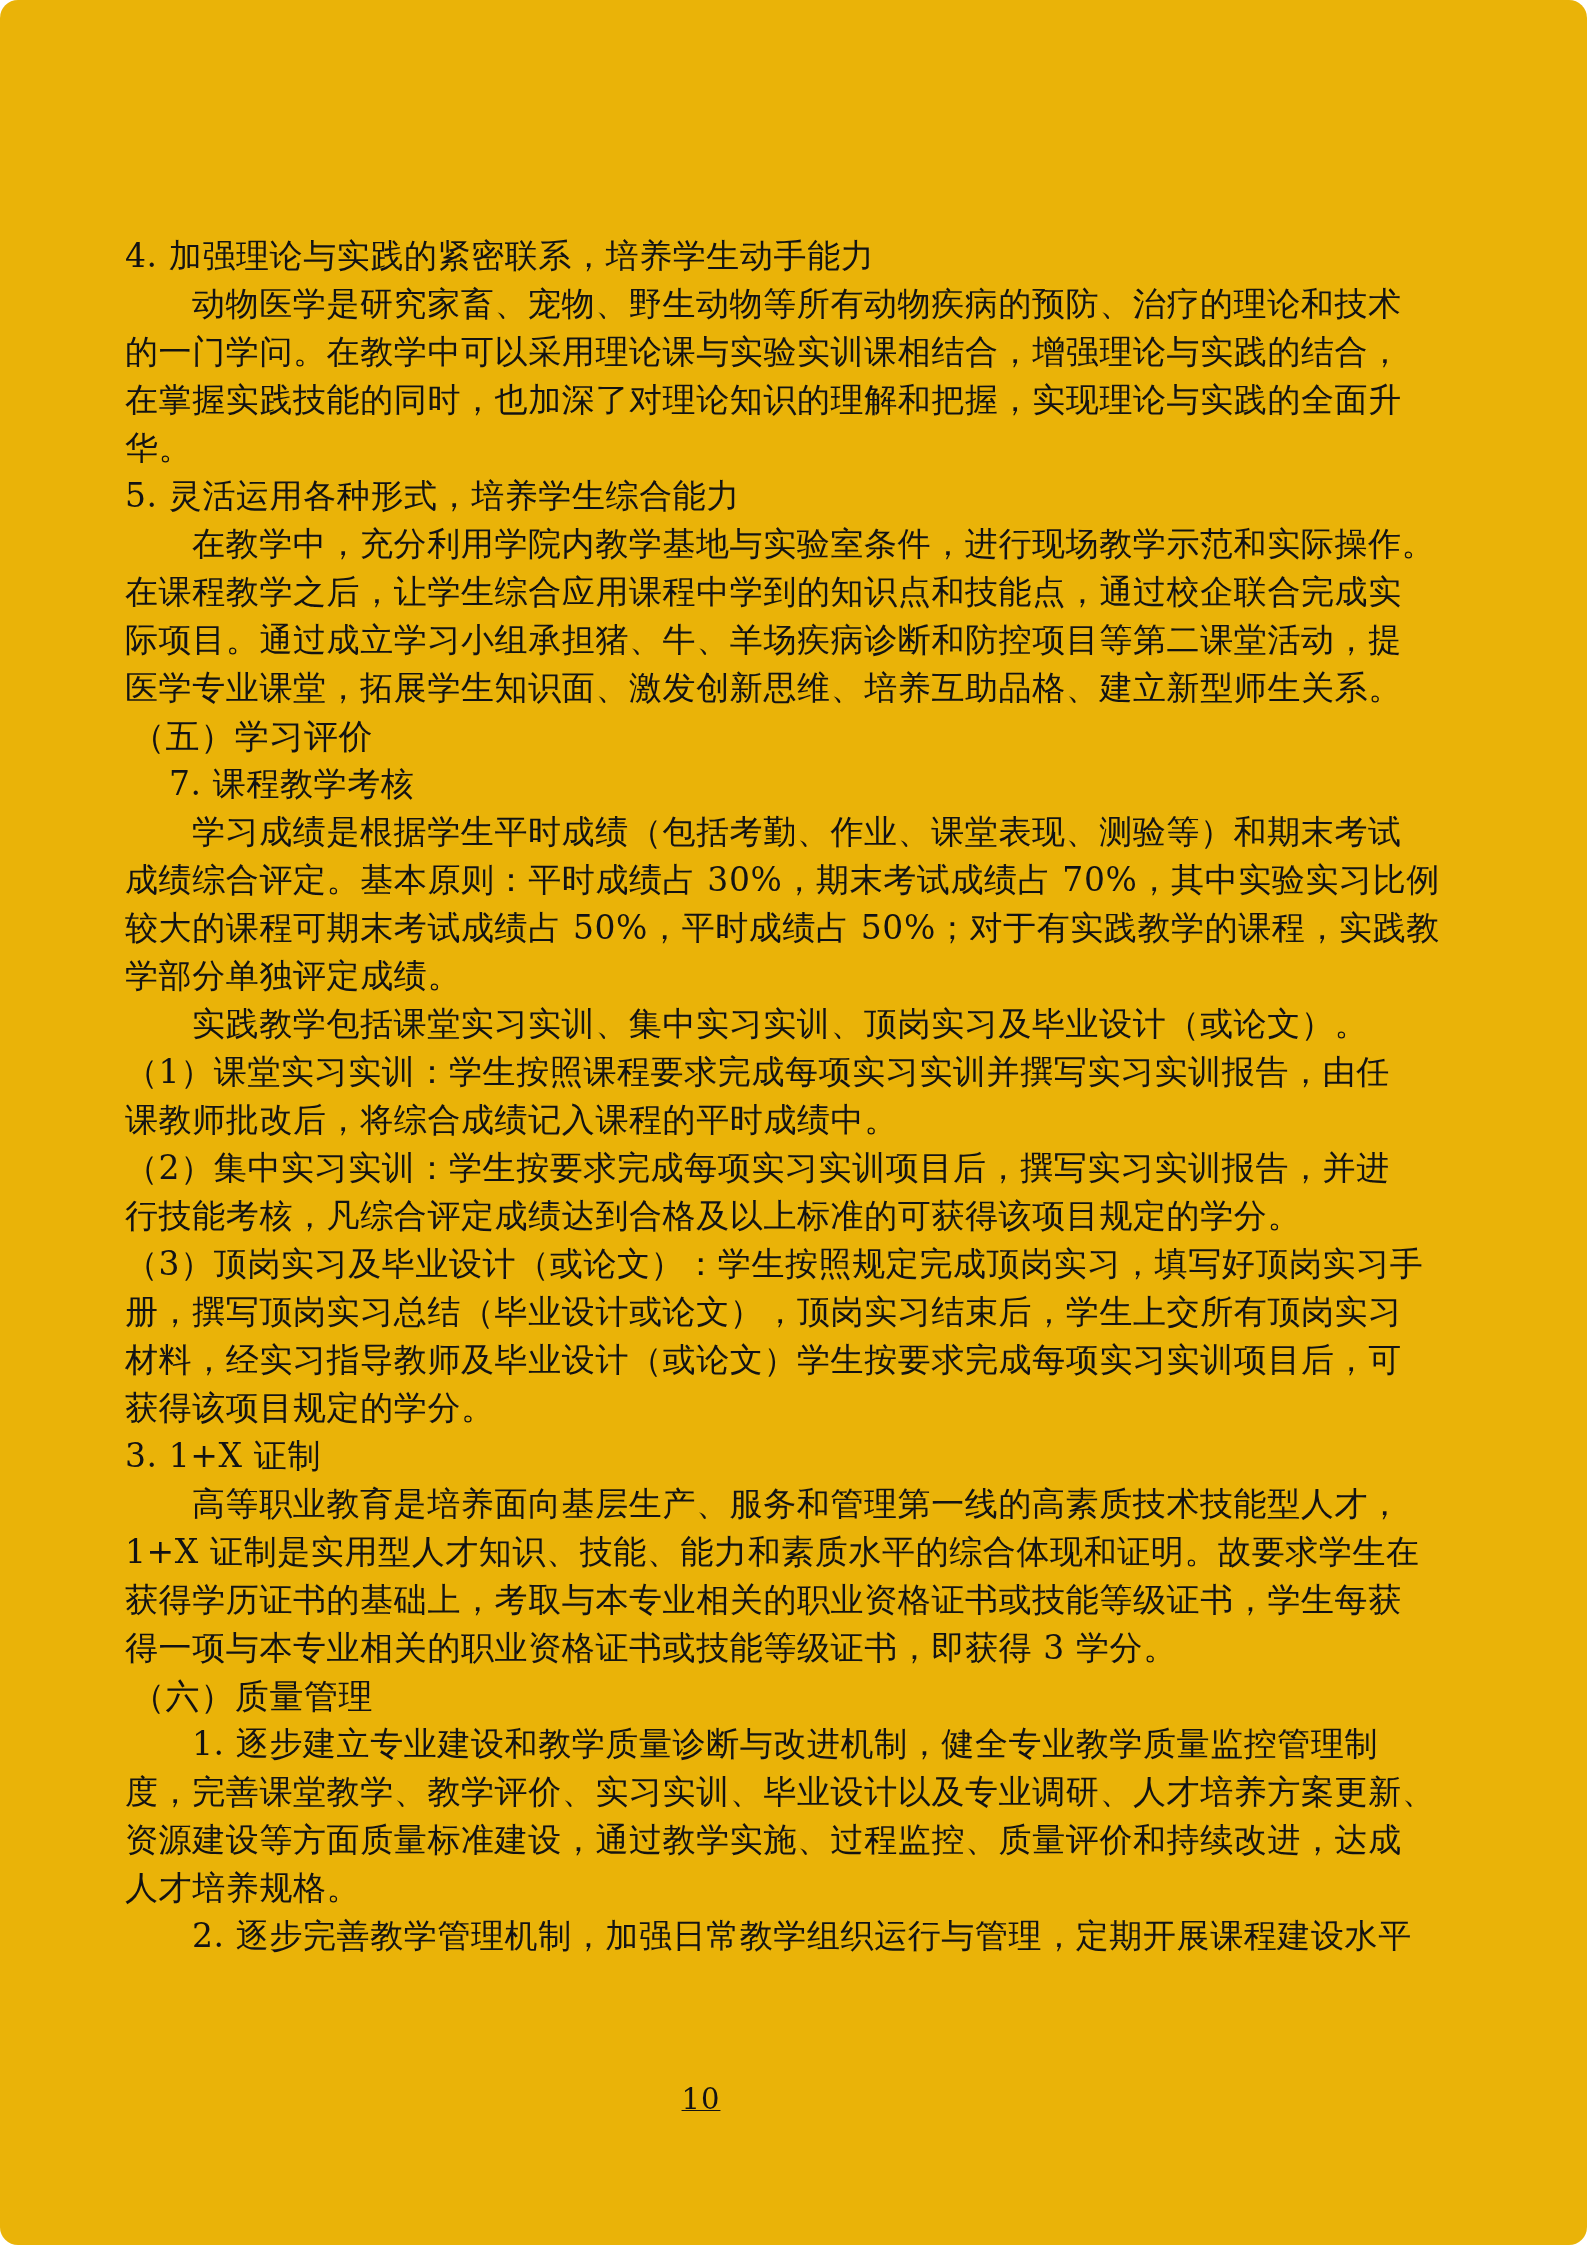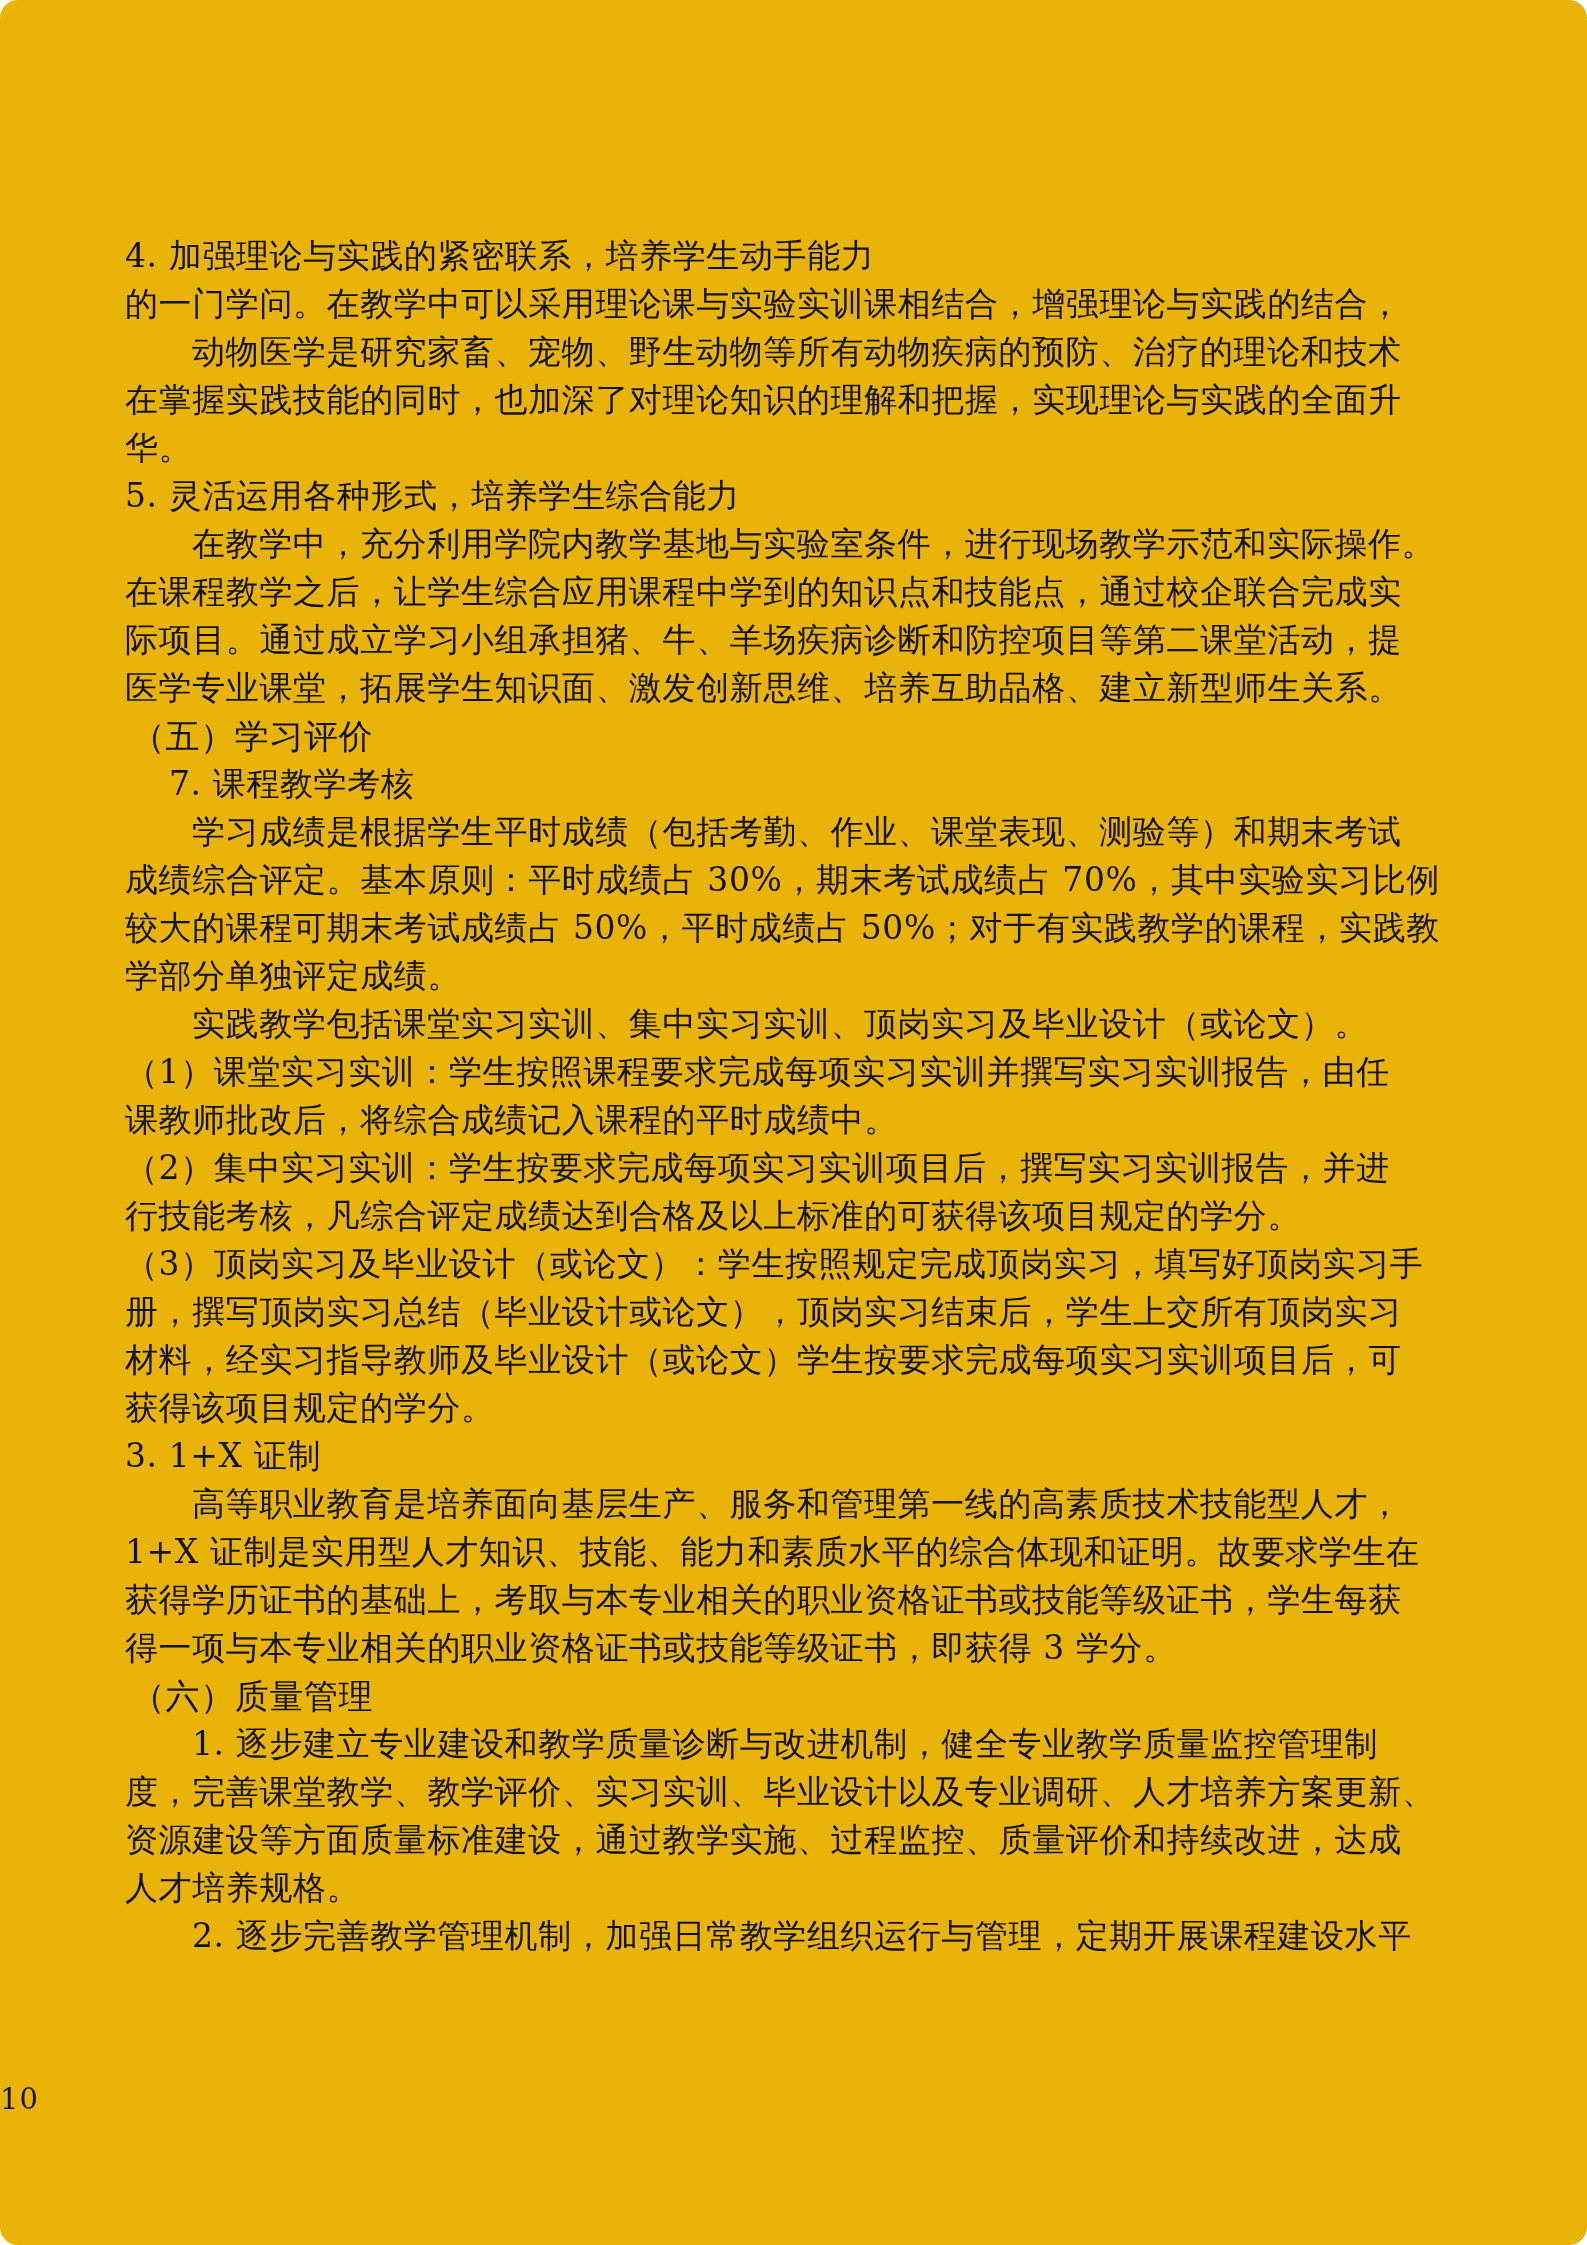--- a/index.html
+++ b/index.html
@@ -38,36 +38,38 @@
   .line.heading {
     font-weight: 400;
     font-size: 34px;
     padding-left: 6px;
   }
   .footer {
     position: absolute;
     top: 2082px;
     left: 0;
     width: 1402px;
+    text-align: center;
+    text-decoration: underline;
   }
   .footer .page-number {
     font-size: 29px;
     line-height: 34px;
     letter-spacing: 1px;
     color: #131313;
   }
 </style>
 </head>
 <body>
 
 <div class="page">
   <div class="content">
       <div class="line body">4. 加强理论与实践的紧密联系，培养学生动手能力</div>
+      <div class="line indent2">动物医学是研究家畜、宠物、野生动物等所有动物疾病的预防、治疗的理论和技术</div>
       <div class="line body">的一门学问。在教学中可以采用理论课与实验实训课相结合，增强理论与实践的结合，</div>
-      <div class="line indent2">动物医学是研究家畜、宠物、野生动物等所有动物疾病的预防、治疗的理论和技术</div>
       <div class="line body">在掌握实践技能的同时，也加深了对理论知识的理解和把握，实现理论与实践的全面升</div>
       <div class="line body">华。</div>
       <div class="line body">5. 灵活运用各种形式，培养学生综合能力</div>
       <div class="line indent2">在教学中，充分利用学院内教学基地与实验室条件，进行现场教学示范和实际操作。</div>
       <div class="line body">在课程教学之后，让学生综合应用课程中学到的知识点和技能点，通过校企联合完成实</div>
       <div class="line body">际项目。通过成立学习小组承担猪、牛、羊场疾病诊断和防控项目等第二课堂活动，提</div>
       <div class="line body">医学专业课堂，拓展学生知识面、激发创新思维、培养互助品格、建立新型师生关系。</div>
       <div class="line heading">（五）学习评价</div>
       <div class="line indent-sm">7. 课程教学考核</div>
       <div class="line indent2">学习成绩是根据学生平时成绩（包括考勤、作业、课堂表现、测验等）和期末考试</div>

